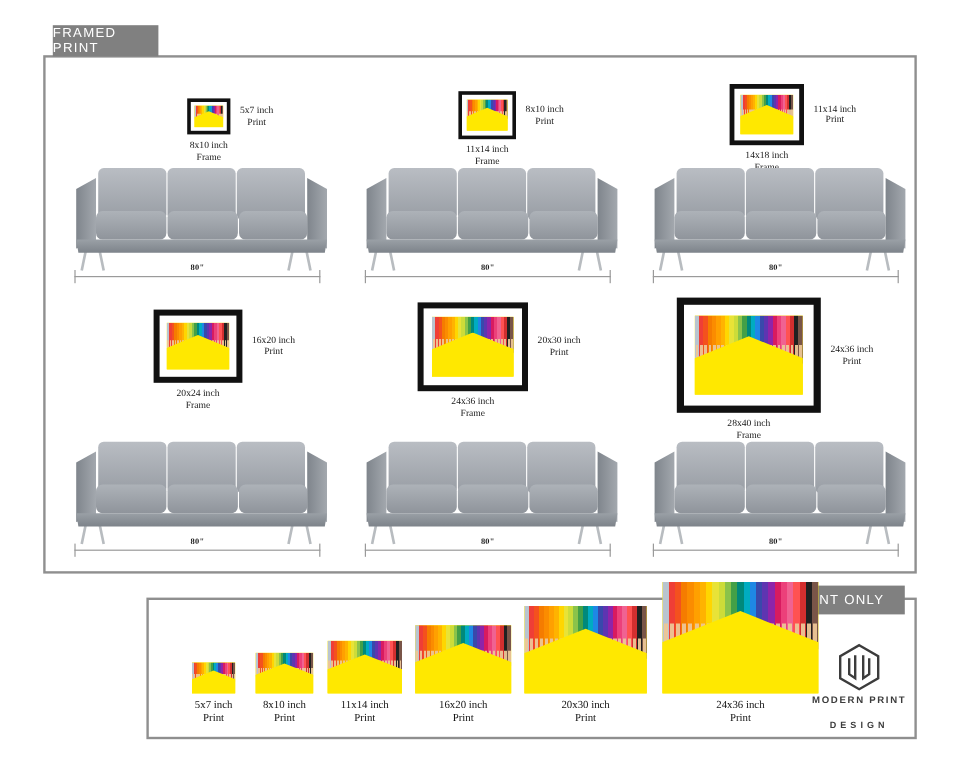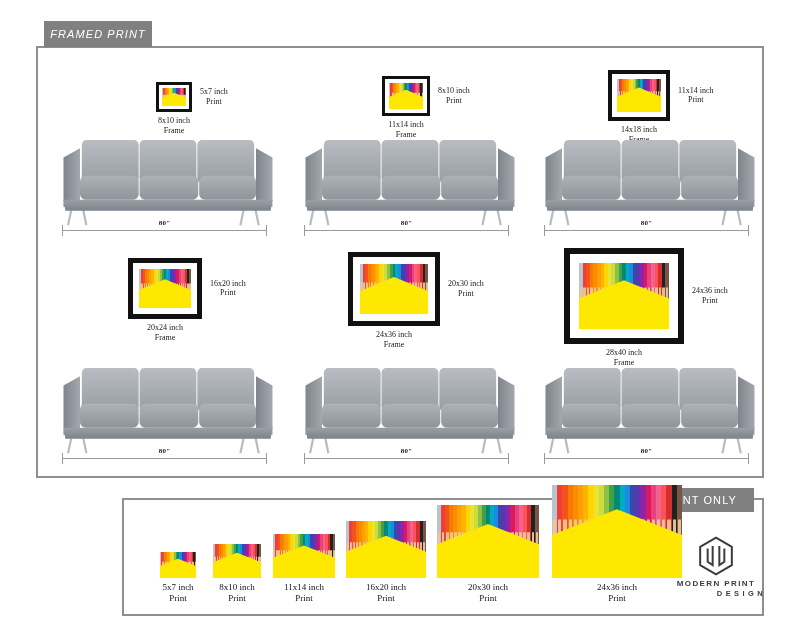--- a/index.html
+++ b/index.html
@@ -20,21 +20,21 @@
   .panel-tab{
     position:absolute;
     background:#808080;
     color:#ffffff;
     font-family:"Liberation Sans", sans-serif;
     font-size:11px;
     letter-spacing:1.1px;
     display:flex;align-items:center;justify-content:center;
     box-sizing:border-box;
   }
-  #framed-tab{left:44px;top:21px;width:108px;height:26px;font-style:italic;}
+  #framed-tab{left:44px;top:21px;width:88px;height:26px;}
   #print-tab{left:644px;top:488px;width:110px;height:24px;}
 
   
   .frame-group{position:absolute;}
   .frame-box{
     position:absolute;
     background:#111111;
     box-sizing:border-box;
     display:flex;align-items:center;justify-content:center;
   }
@@ -92,21 +92,21 @@
 
   
   #logo{position:absolute;left:666px;top:536px;width:100px;text-align:center;}
   #logo .mark{display:block;margin:0 auto;}
   .logo-line1{
     font-family:"Liberation Sans", sans-serif;
     font-size:8px;letter-spacing:1.4px;color:#3c3c3c;margin-top:3px;font-weight:600;
   }
   .logo-line2{
     font-family:"Liberation Sans", sans-serif;
-    font-size:7.5px;letter-spacing:3.4px;color:#3c3c3c;margin-top:1px;font-weight:600;text-align:right;
+    font-size:7.5px;letter-spacing:3.4px;color:#3c3c3c;margin-top:12px;font-weight:600;
   }
 </style>
 </head>
 <body>
 
 <div class="panel" id="framed-panel"></div>
 <div class="panel-tab" id="framed-tab">FRAMED PRINT</div>
 
 <div class="panel" id="print-panel"></div>
 <div class="panel-tab" id="print-tab">PRINT ONLY</div>

